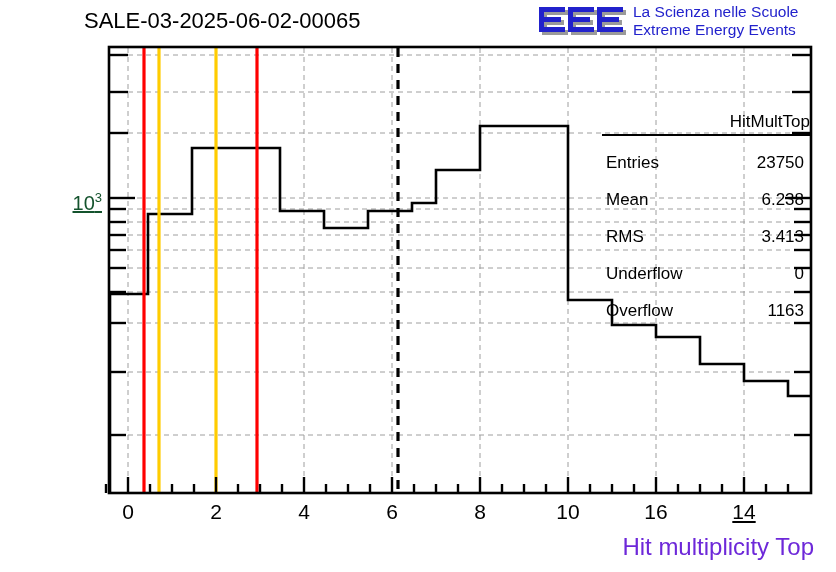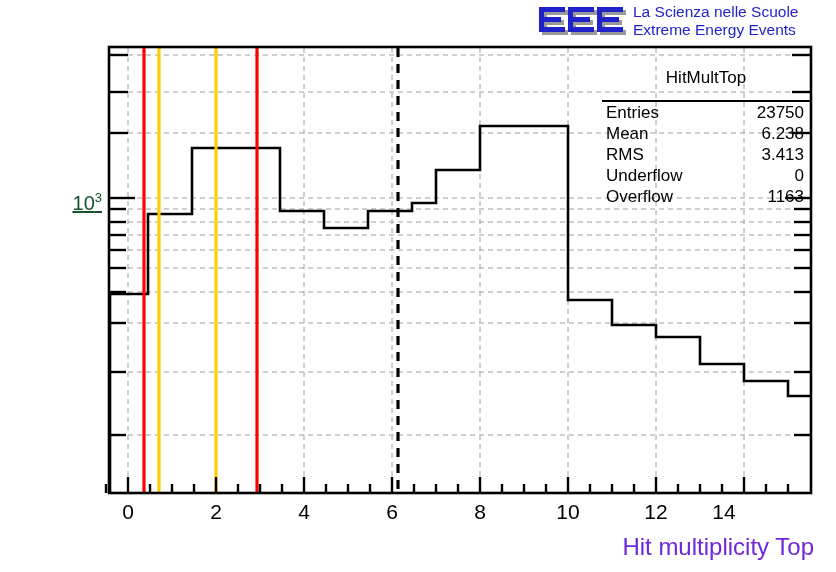--- a/index.html
+++ b/index.html
@@ -40,32 +40,34 @@
   .axis-title{
     position:absolute;right:22px;top:533px;font-size:24px;color:#6d28d9;white-space:nowrap;
   }
 
   
   .stats{
     position:absolute;left:602px;top:68px;width:208px;
     font-size:17px;color:#000;
   }
   .stats-title{
-    text-align:center;padding-bottom:12px;border-bottom:2px solid #000;
+    text-align:right;padding-bottom:2px;border-bottom:2px solid #000;
     font-size:17px;
-  }
-  .stats-row{display:flex;justify-content:space-between;padding-top:1px;align-items:center;}
+    margin-top:44px;
+  }
+  .stats-row{display:flex;justify-content:space-between;padding-top:17px;align-items:center;}
   .stats-row .k{padding-left:4px;}
   .stats-row .v{padding-right:6px;}
 </style>
 </head>
 <body>
 
 <div id="root">
 
+  <div class="plot-title">SALE-03-2025-06-02-00065</div>
 
   <div class="logo">
     <svg class="logo-eee" viewBox="0 0 90 38">
 
       <g fill="#9a9a9a">
         <rect x="5" y="8" width="26" height="5"></rect>
         <rect x="5" y="18" width="22" height="5"></rect>
         <rect x="5" y="28" width="26" height="5"></rect>
         <rect x="5" y="8" width="5" height="25"></rect>
         <rect x="34" y="8" width="26" height="5"></rect>
@@ -208,22 +210,22 @@
       <line x1="106" y1="493" x2="106" y2="484"></line>
     </g>
   </svg>
 
   <div class="xtick-label" style="left:108px;">0</div>
   <div class="xtick-label" style="left:196px;">2</div>
   <div class="xtick-label" style="left:284px;">4</div>
   <div class="xtick-label" style="left:372px;">6</div>
   <div class="xtick-label" style="left:460px;">8</div>
   <div class="xtick-label" style="left:548px;">10</div>
-  <div class="xtick-label" style="left:636px;">12</div>
-  <div class="xtick-label" style="left:704px;">14</div>
+  <div class="xtick-label" style="left:636px;">16</div>
+  <div class="xtick-label" style="left:724px;text-decoration:underline;">14</div>
 
   <div class="ylabel-wrap">
     <span class="ylabel-1e3"><span>10</span><span class="sup">3</span></span>
   </div>
 
   <div class="axis-title">Hit multiplicity Top</div>
 
   <div class="stats">
     <div class="stats-title">HitMultTop</div>
     <div class="stats-row">

